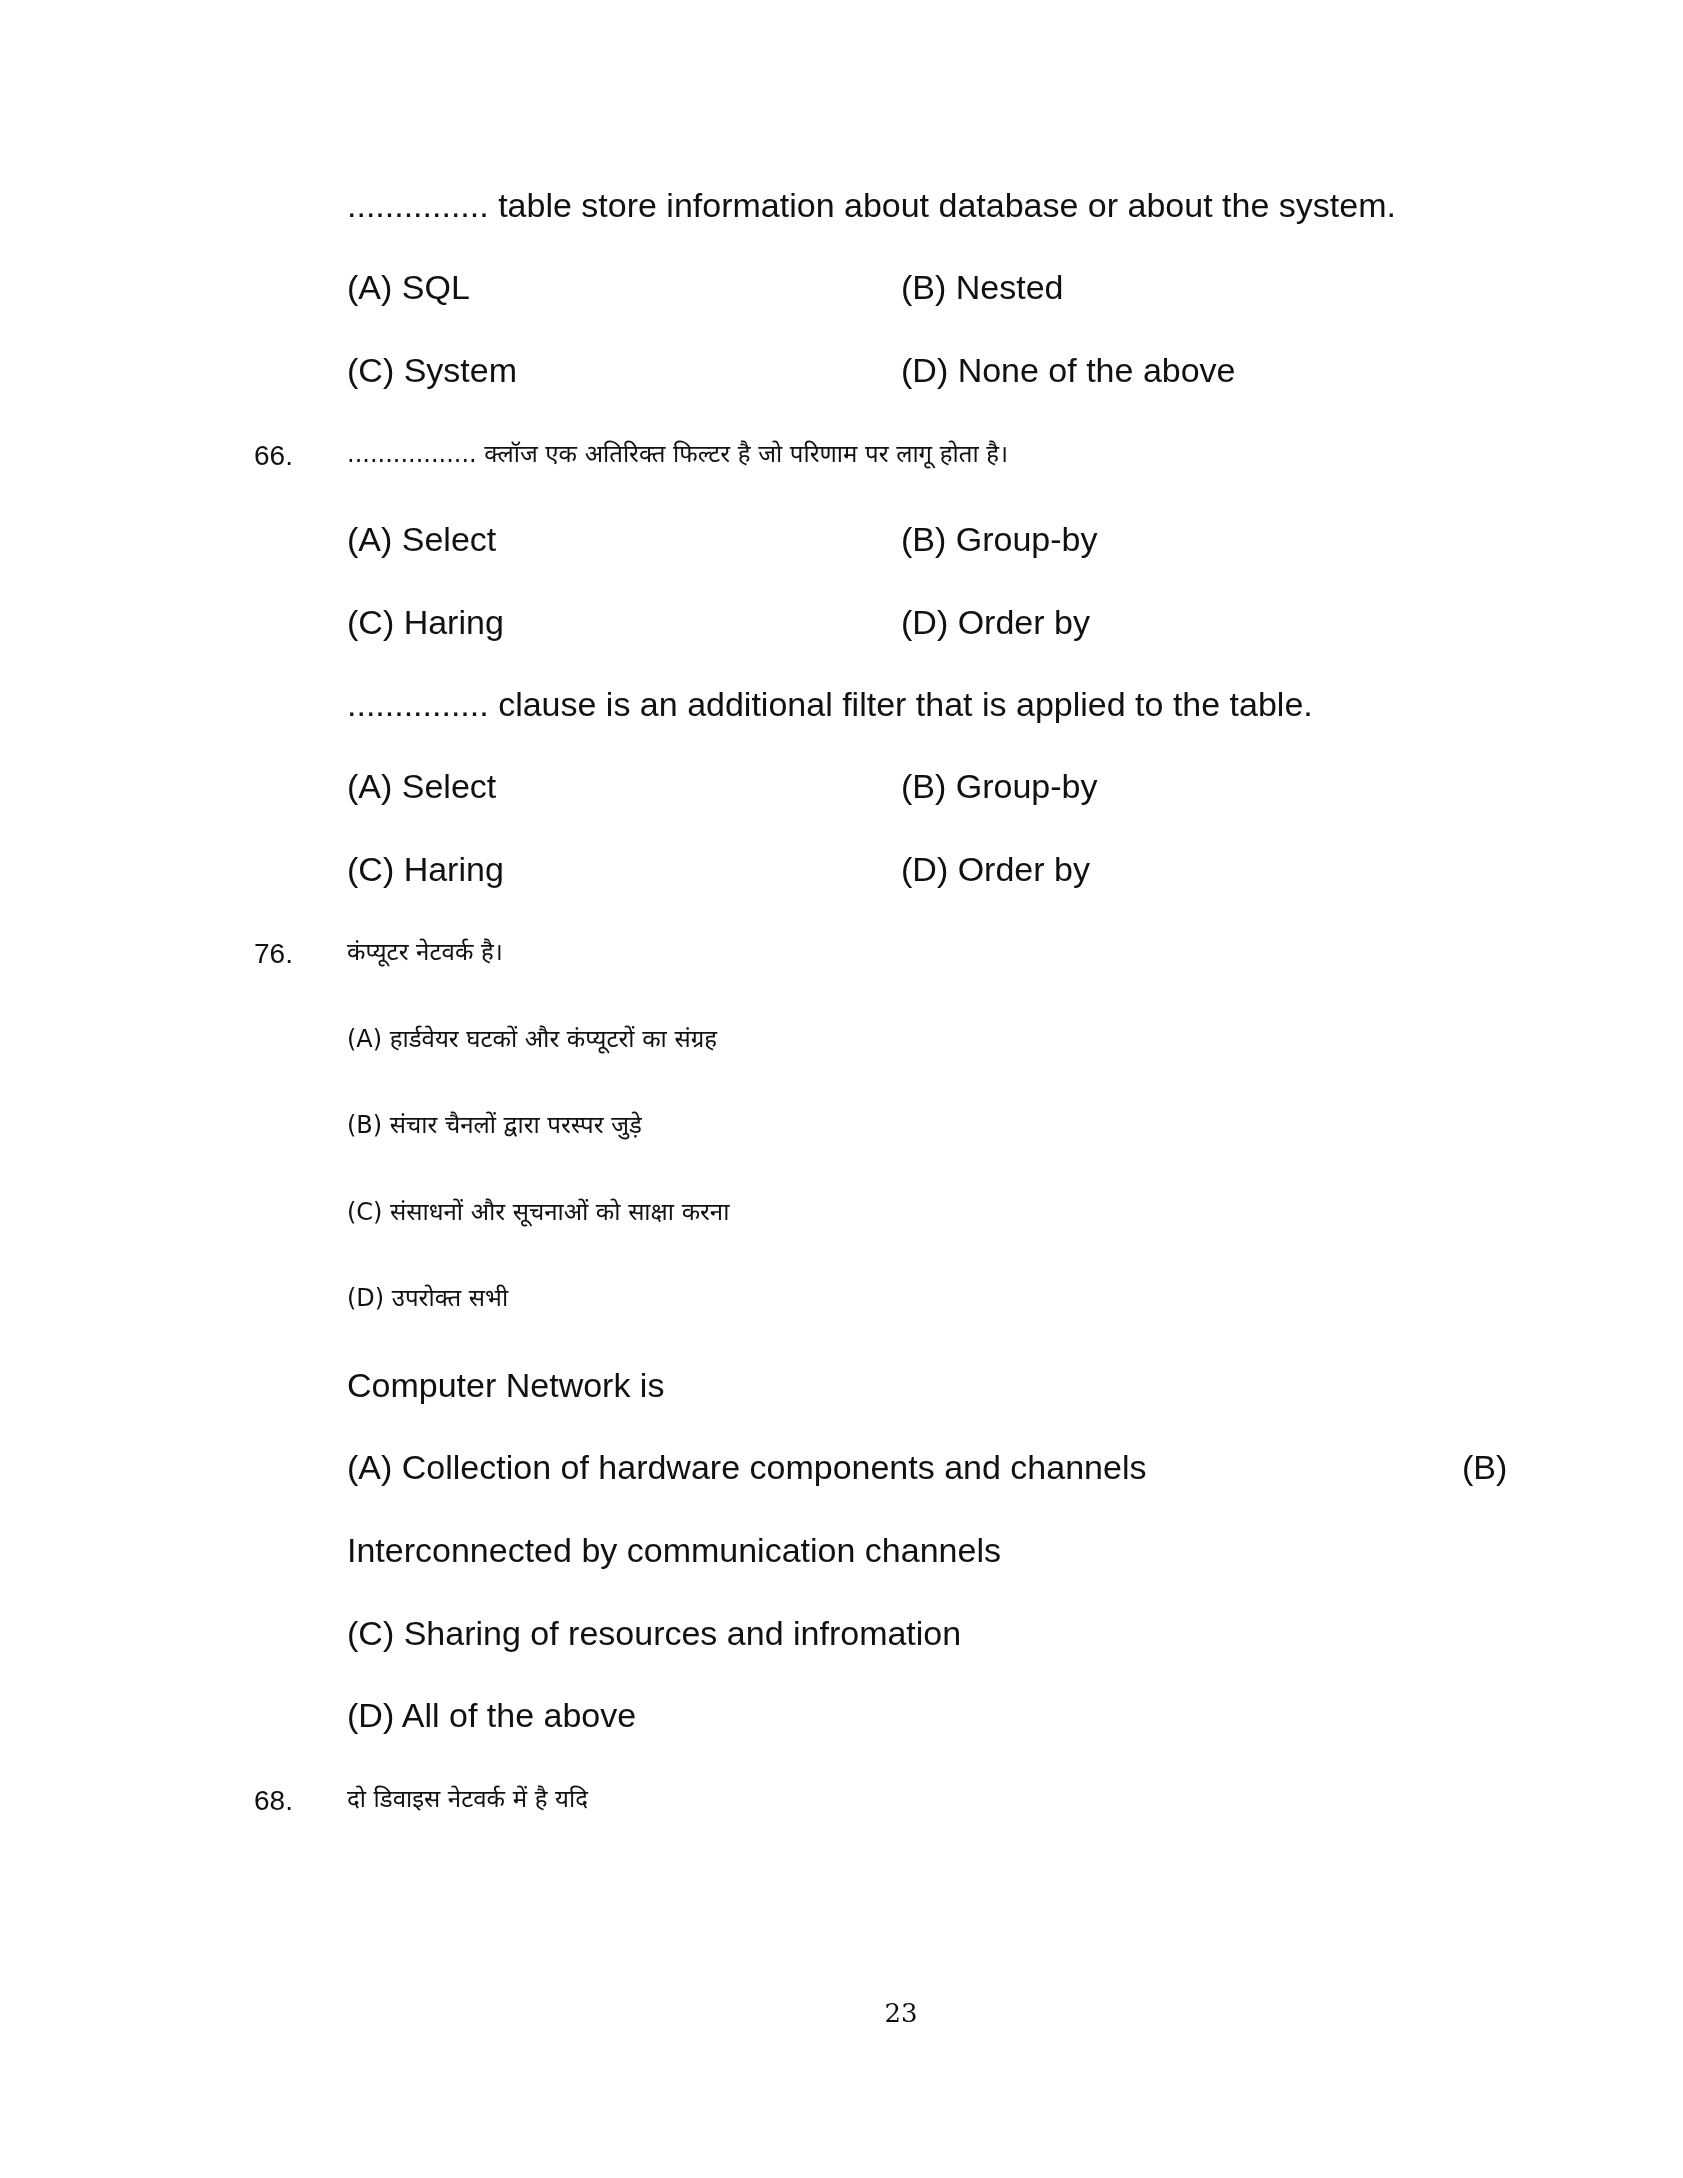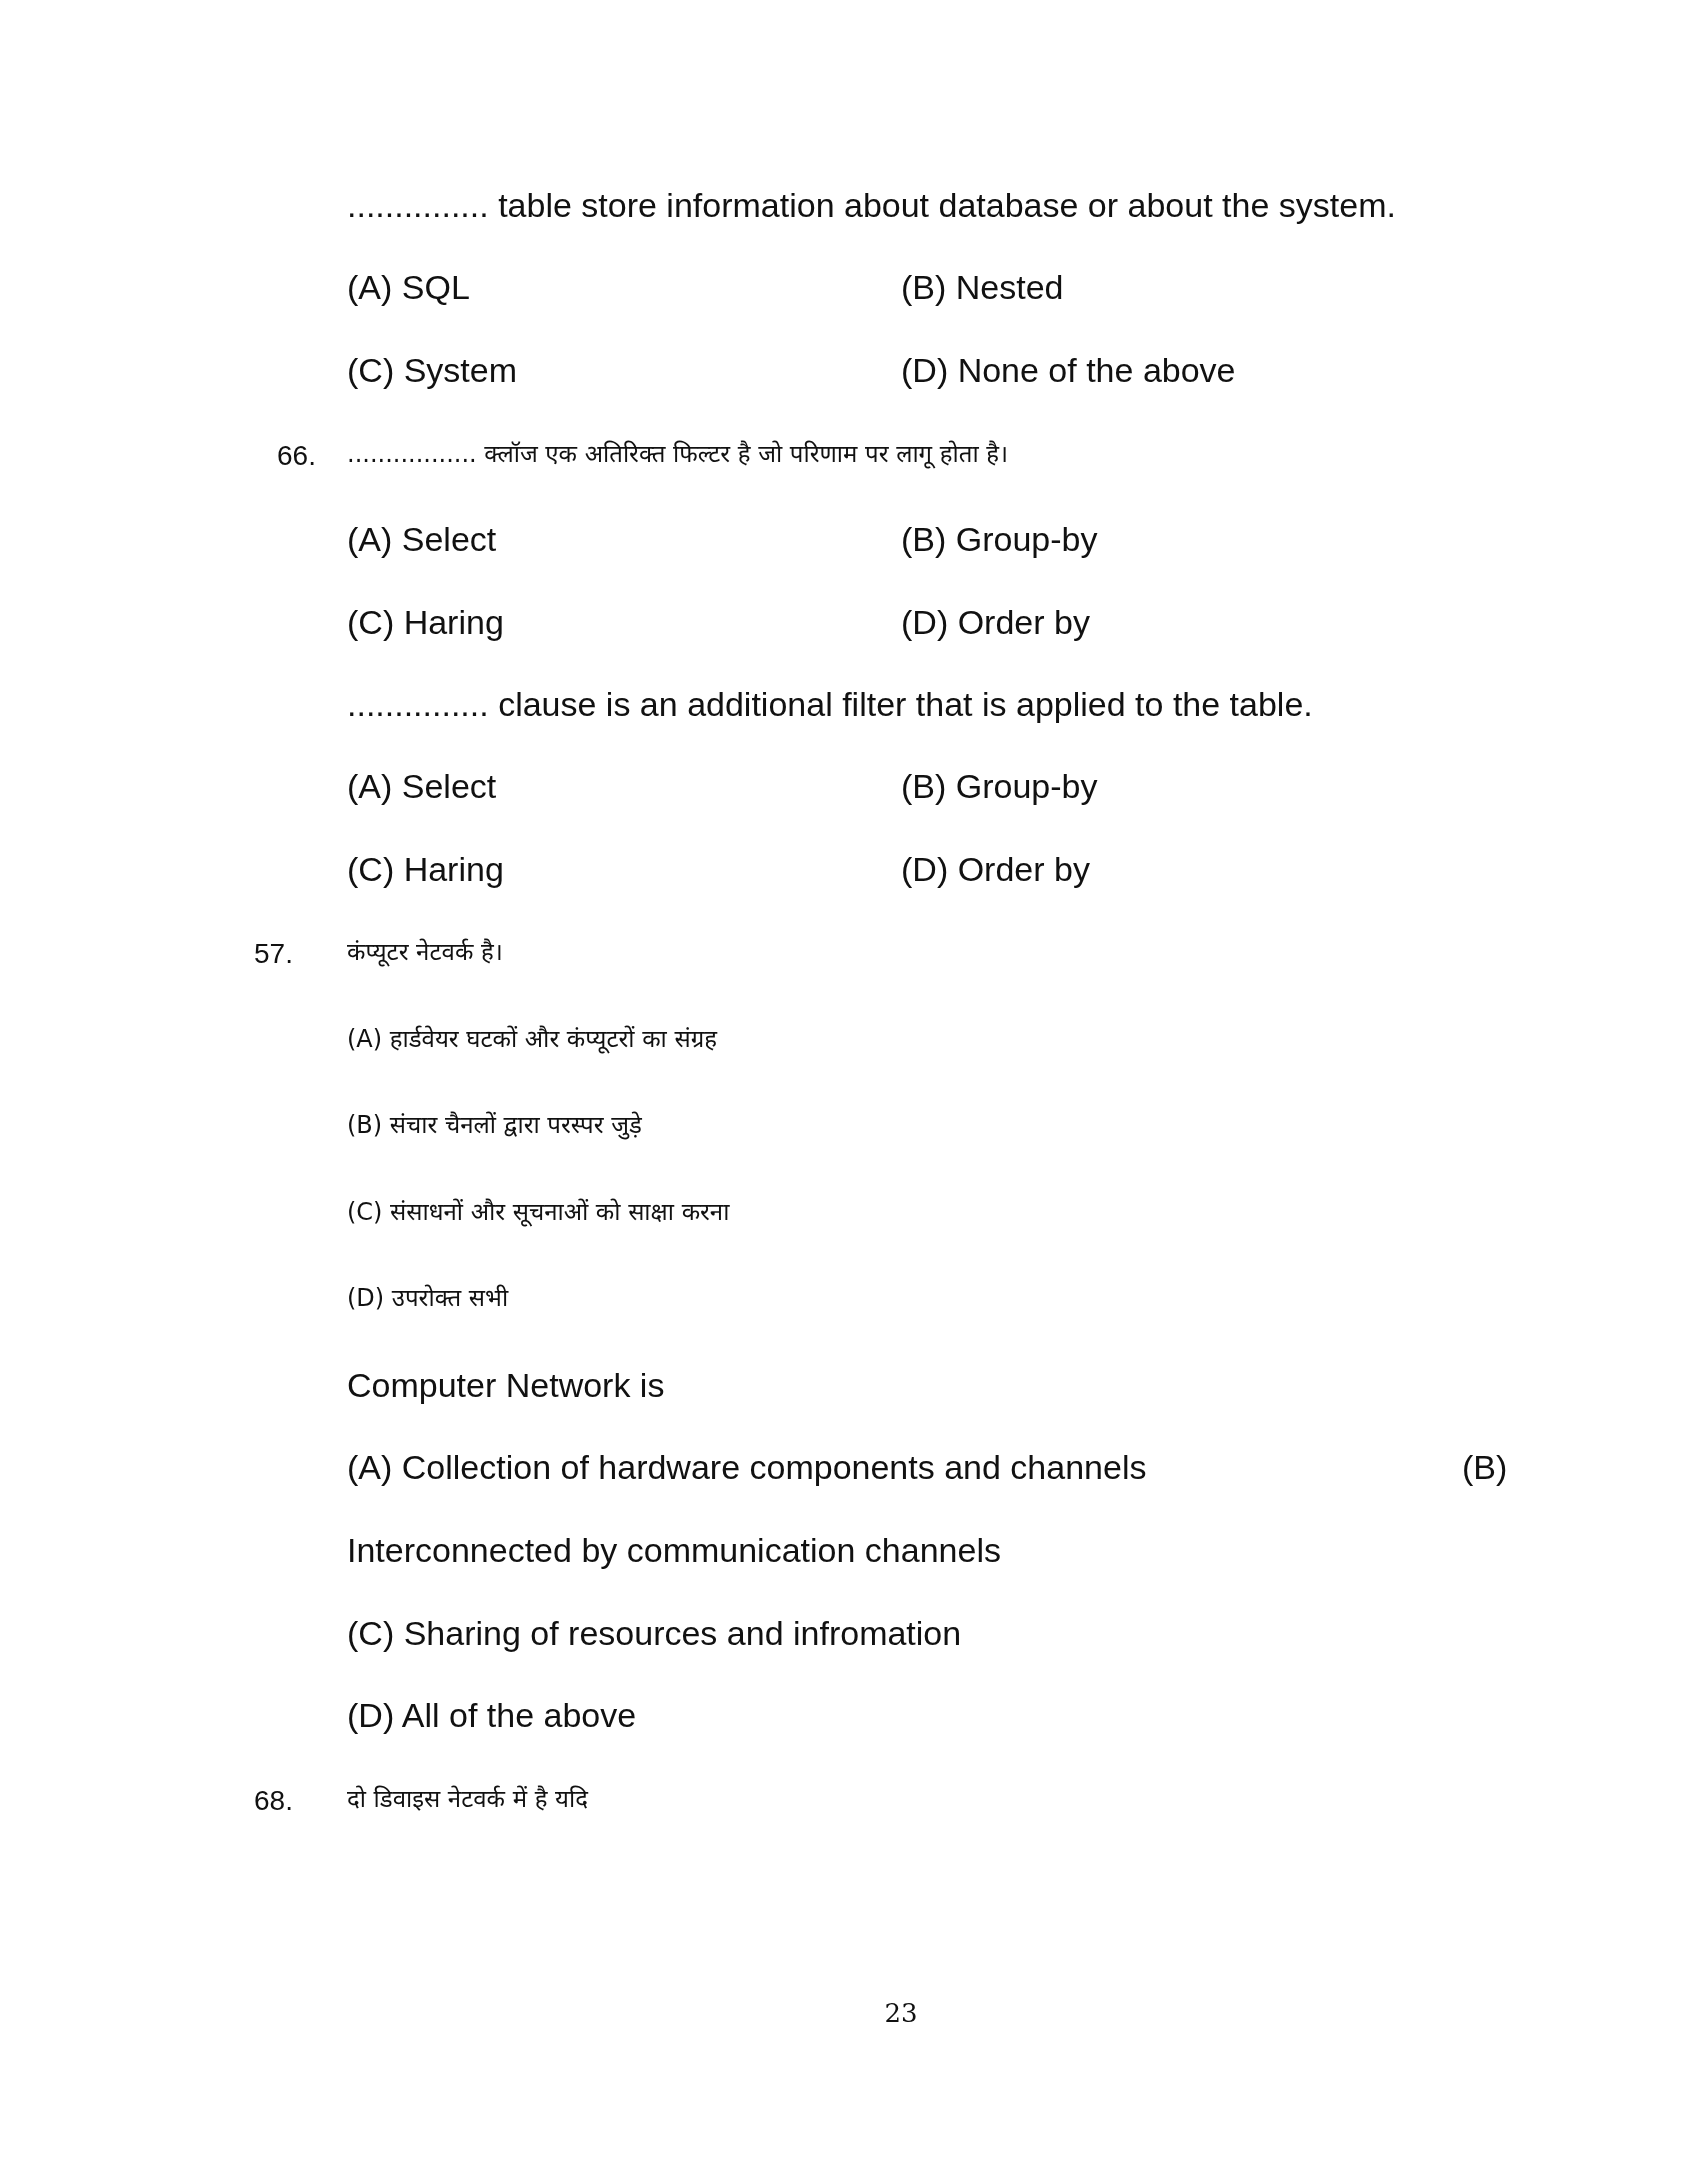--- a/index.html
+++ b/index.html
@@ -14,33 +14,33 @@
 <body>
 
 <div>
 
   <div class="line" style="left:347px; top:185px;">............... table store information about database or about the system.</div>
   <div class="line" style="left:347px; top:267px;">(A) SQL</div>
   <div class="line" style="left:901px; top:267px;">(B) Nested</div>
   <div class="line" style="left:347px; top:350px;">(C) System</div>
   <div class="line" style="left:901px; top:350px;">(D) None of the above</div>
 
-  <div class="qnum" style="top:436px;margin-left:23px;">66.</div>
+  <div class="qnum" style="top:436px;">66.</div>
   <div class="line hi" style="left:347px; top:434px;">................. क्लॉज एक अतिरिक्त फिल्टर है जो परिणाम पर लागू होता है।</div>
   <div class="line" style="left:347px; top:519px;">(A) Select</div>
   <div class="line" style="left:901px; top:519px;">(B) Group-by</div>
   <div class="line" style="left:347px; top:602px;">(C) Haring</div>
   <div class="line" style="left:901px; top:602px;">(D) Order by</div>
   <div class="line" style="left:347px; top:684px;">............... clause is an additional filter that is applied to the table.</div>
   <div class="line" style="left:347px; top:766px;">(A) Select</div>
   <div class="line" style="left:901px; top:766px;">(B) Group-by</div>
   <div class="line" style="left:347px; top:849px;">(C) Haring</div>
   <div class="line" style="left:901px; top:849px;">(D) Order by</div>
 
-  <div class="qnum" style="top:934px;">57.</div>
+  <div class="qnum" style="top:934px;">76.</div>
   <div class="line hi" style="left:347px; top:932px;">कंप्यूटर नेटवर्क है।</div>
   <div class="line hi" style="left:347px; top:1019px;">(A) हार्डवेयर घटकों और कंप्यूटरों का संग्रह</div>
   <div class="line hi" style="left:347px; top:1105px;">(B) संचार चैनलों द्वारा परस्पर जुड़े</div>
   <div class="line hi" style="left:347px; top:1192px;">(C) संसाधनों और सूचनाओं को साक्षा करना</div>
   <div class="line hi" style="left:347px; top:1278px;">(D) उपरोक्त सभी</div>
   <div class="line" style="left:347px; top:1365px;">Computer Network is</div>
   <div class="line" style="left:347px; top:1447px;">(A) Collection of hardware components and channels</div>
   <div class="line" style="left:1462px; top:1447px;">(B)</div>
   <div class="line" style="left:347px; top:1530px;">Interconnected by communication channels</div>
   <div class="line" style="left:347px; top:1613px;">(C) Sharing of resources and infromation</div>

